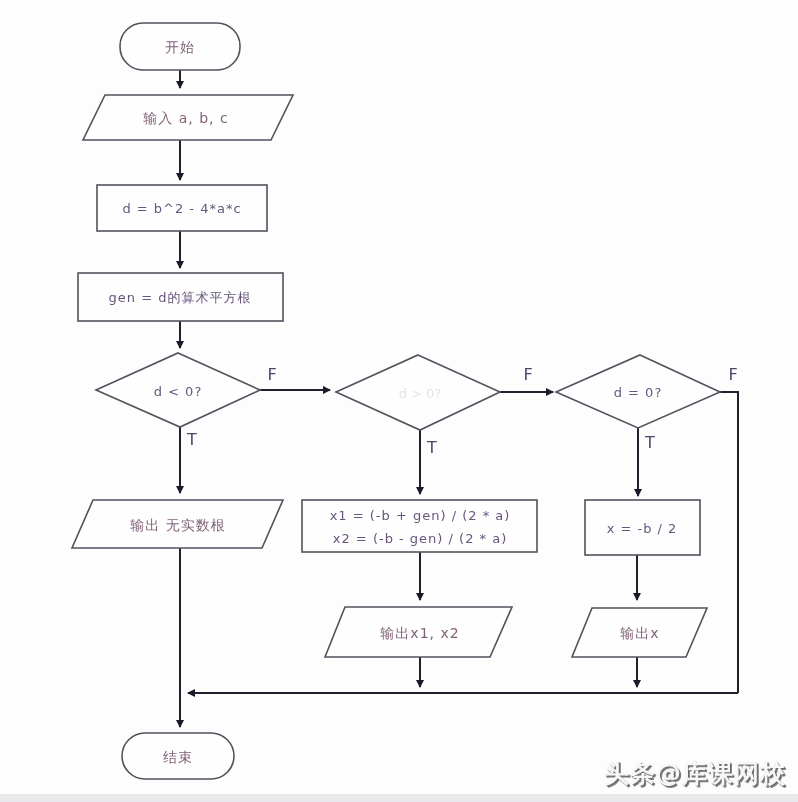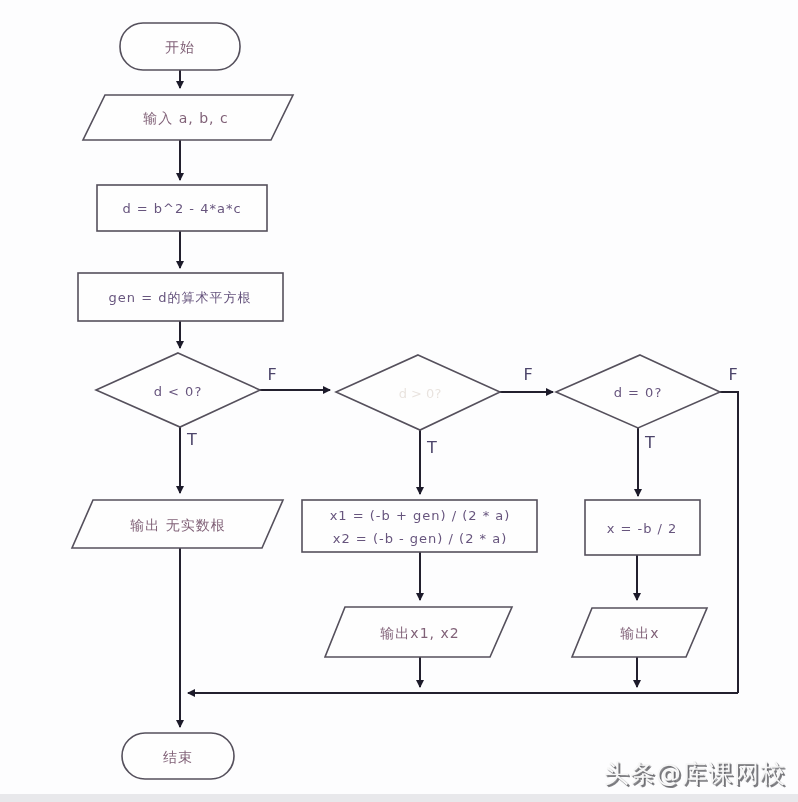--- a/index.html
+++ b/index.html
@@ -55,21 +55,21 @@
     font-size: 16px;
     text-anchor: middle;
     opacity: 0.9;
     filter: blur(0.3px);
   }
   #watermark {
     position: absolute;
     right: 12px;
     bottom: 12px;
     font-size: 25px;
-    font-weight: normal;
+    font-weight: bold;
     color: #f7f7f7;
     text-shadow: 2px 2px 0 rgba(90,90,95,0.75), 1px 1px 1px rgba(60,60,65,0.6);
     letter-spacing: 1px;
     white-space: nowrap;
   }
   #bottom-strip {
     position: absolute;
     left: 0;
     bottom: 0;
     width: 798px;

